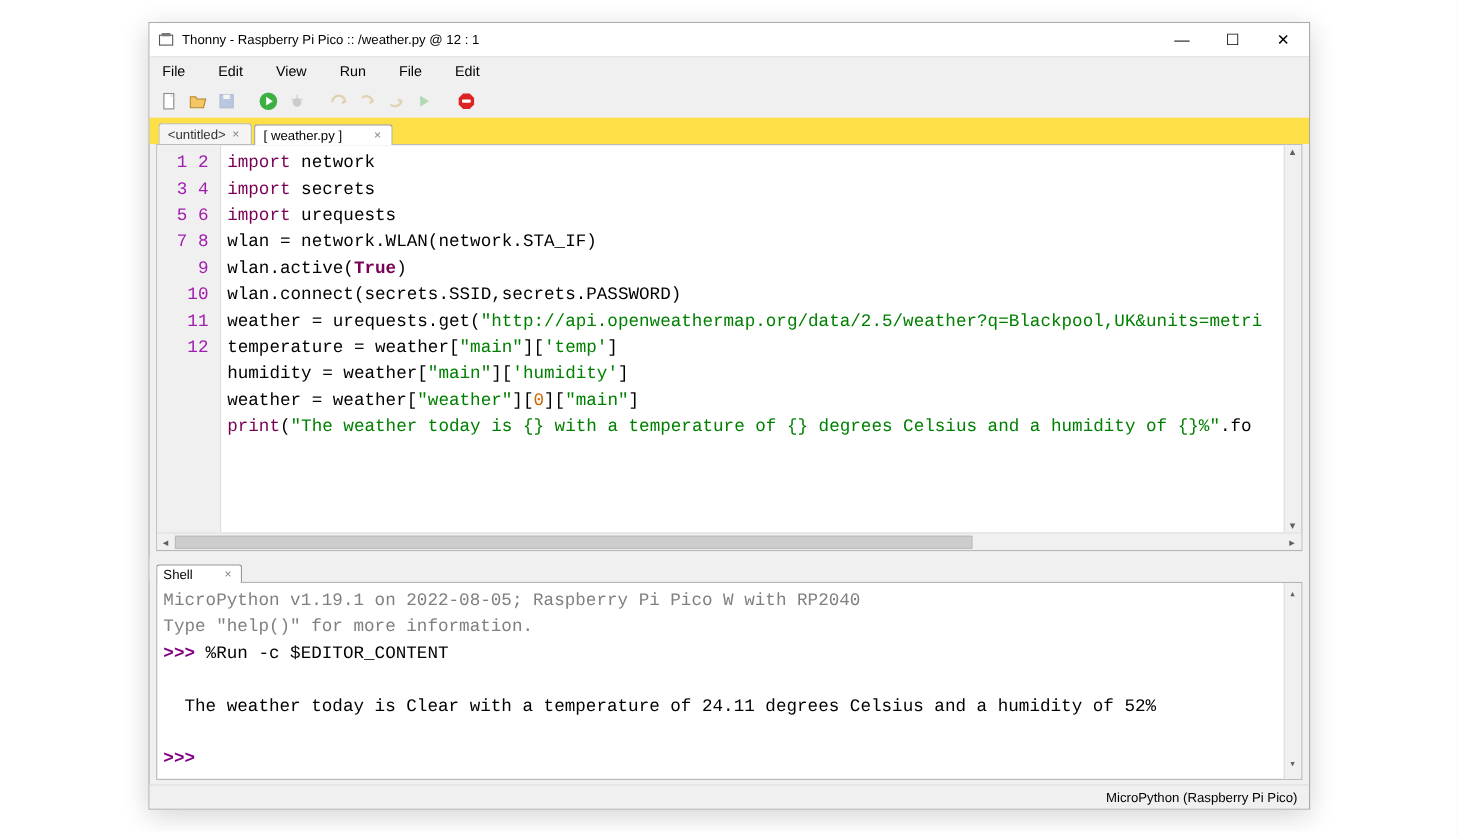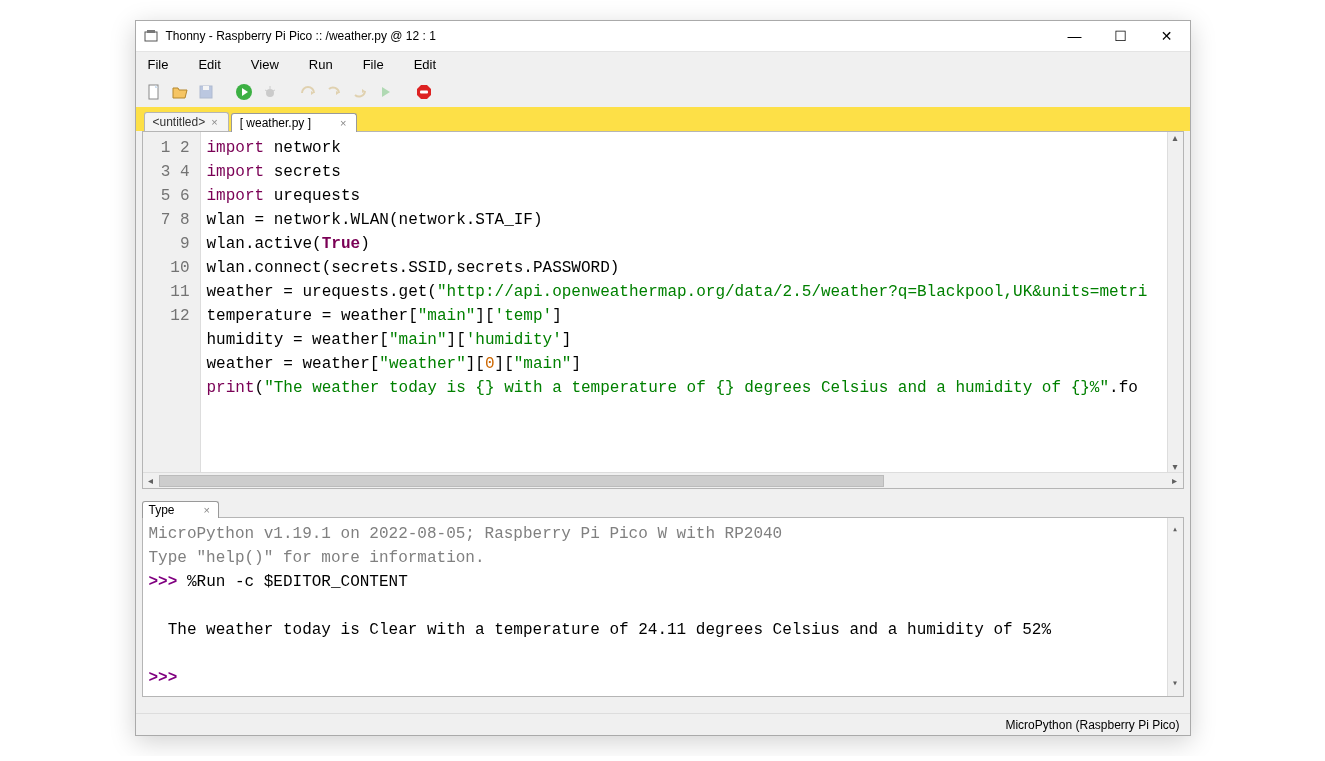--- a/index.html
+++ b/index.html
@@ -128,21 +128,21 @@
     overflow: hidden;
     min-height: 0;
   }
   .gutter {
     background: #f0f0f0;
     border-right: 1px solid #ddd;
     text-align: right;
     padding: 4px 10px 4px 18px;
     font-family: Consolas, "Courier New", monospace;
     font-size: 16px;
-    color: #737373;
+    color: #a21caf;
     line-height: 24px;
     user-select: none;
     width: 58px;
     flex-shrink: 0;
   }
   .code {
     flex: 1;
     padding: 4px 6px;
     font-family: Consolas, "Courier New", monospace;
     font-size: 16px;
@@ -202,21 +202,21 @@
   .statusbar {
     height: 22px;
     background: #f0f0f0;
     border-top: 1px solid #ddd;
     display: flex;
     align-items: center;
     justify-content: flex-end;
     padding: 0 10px;
     font-size: 12px;
     color: #000;
-    margin-top: 16px;
+    margin-top: 4px;
   }
 </style>
 </head>
 <body>
 
 <div class="window">
 
   <div class="titlebar">
     <span class="app-icon">
       <svg width="14" height="14" viewBox="0 0 14 14">
@@ -354,21 +354,21 @@
       <div class="arrow">◂</div>
       <div class="track">
           <div class="thumb"></div>
         </div>
       <div class="arrow">▸</div>
     </div>
   </div>
 
   <div class="shell-tab-row">
     <div class="tab active" style="font-size:12px;padding:1px 6px">
-      <span>Type</span>
+      <span>Shell</span>
       <span class="close-x">×</span>
     </div>
   </div>
 
   <div class="shell-pane">
     <div class="shell-content" id="shell"><span class="gray">MicroPython v1.19.1 on 2022-08-05; Raspberry Pi Pico W with RP2040</span>
 <span class="gray">Type "help()" for more information.</span>
 <span class="prompt">&gt;&gt;&gt;</span> <span class="cmd">%Run -c $EDITOR_CONTENT</span>
 
   The weather today is Clear with a temperature of 24.11 degrees Celsius and a humidity of 52%

